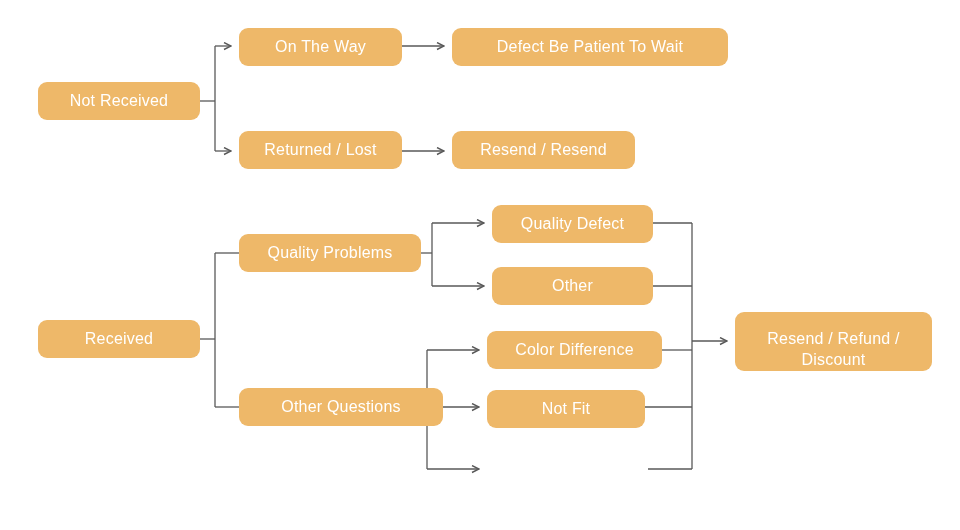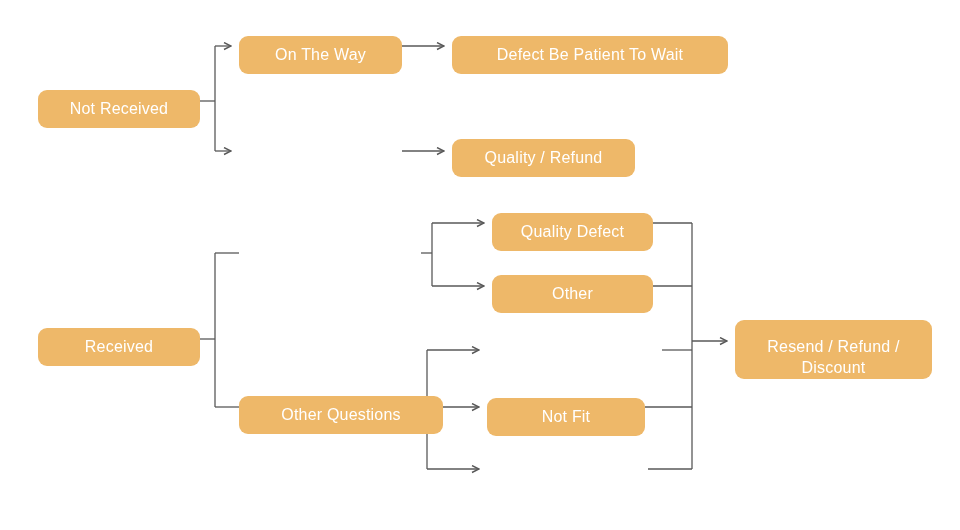--- a/index.html
+++ b/index.html
@@ -29,21 +29,20 @@
     display: flex;
     align-items: center;
     justify-content: center;
     text-align: center;
     font-size: 16px;
     font-weight: 400;
     letter-spacing: 0.2px;
     line-height: 1.25;
     padding: 0 24px;
     user-select: none;
-    margin-top: 8px;
   }
   .node.two-line { line-height: 1.3; }
 </style>
 </head>
 <body>
 
 <div id="canvas">
 
   <svg id="wires" viewBox="0 0 960 530" xmlns="http://www.w3.org/2000/svg">
     <defs>
@@ -93,42 +92,51 @@
   </div>
 
   <div class="node" style="left:239px; top:28px;  width:163px; height:38px;">
     <span>On The Way</span>
   </div>
 
   <div class="node" style="left:452px; top:28px;  width:276px; height:38px;">
     <span>Defect Be Patient To Wait</span>
   </div>
 
+  <div class="node" style="left:239px; top:131px; width:163px; height:38px;">
+    <span>Returned / Lost</span>
+  </div>
 
   <div class="node" style="left:452px; top:131px; width:183px; height:38px;">
-    <span>Quality / Refund</span>
+    <span>Resend / Resend</span>
   </div>
 
   <div class="node" style="left:38px;  top:320px; width:162px; height:38px;">
     <span>Received</span>
   </div>
 
+  <div class="node" style="left:239px; top:234px; width:182px; height:38px;">
+    <span>Quality Problems</span>
+  </div>
 
   <div class="node" style="left:239px; top:388px; width:204px; height:38px;">
     <span>Other Questions</span>
   </div>
 
   <div class="node" style="left:492px; top:205px; width:161px; height:38px;">
     <span>Quality Defect</span>
   </div>
 
   <div class="node" style="left:492px; top:267px; width:161px; height:38px;">
     <span>Other</span>
   </div>
 
+  <div class="node" style="left:487px; top:331px; width:175px; height:38px;">
+    <span>Color Difference</span>
+  </div>
 
   <div class="node" style="left:487px; top:390px; width:158px; height:38px;">
     <span>Not Fit</span>
   </div>
 
 
   <div class="node two-line" style="left:735px; top:312px; width:197px; height:59px; flex-direction:column;justify-content:flex-end;">
     <span>Resend / Refund /</span>
     <span>Discount</span>
   </div>

